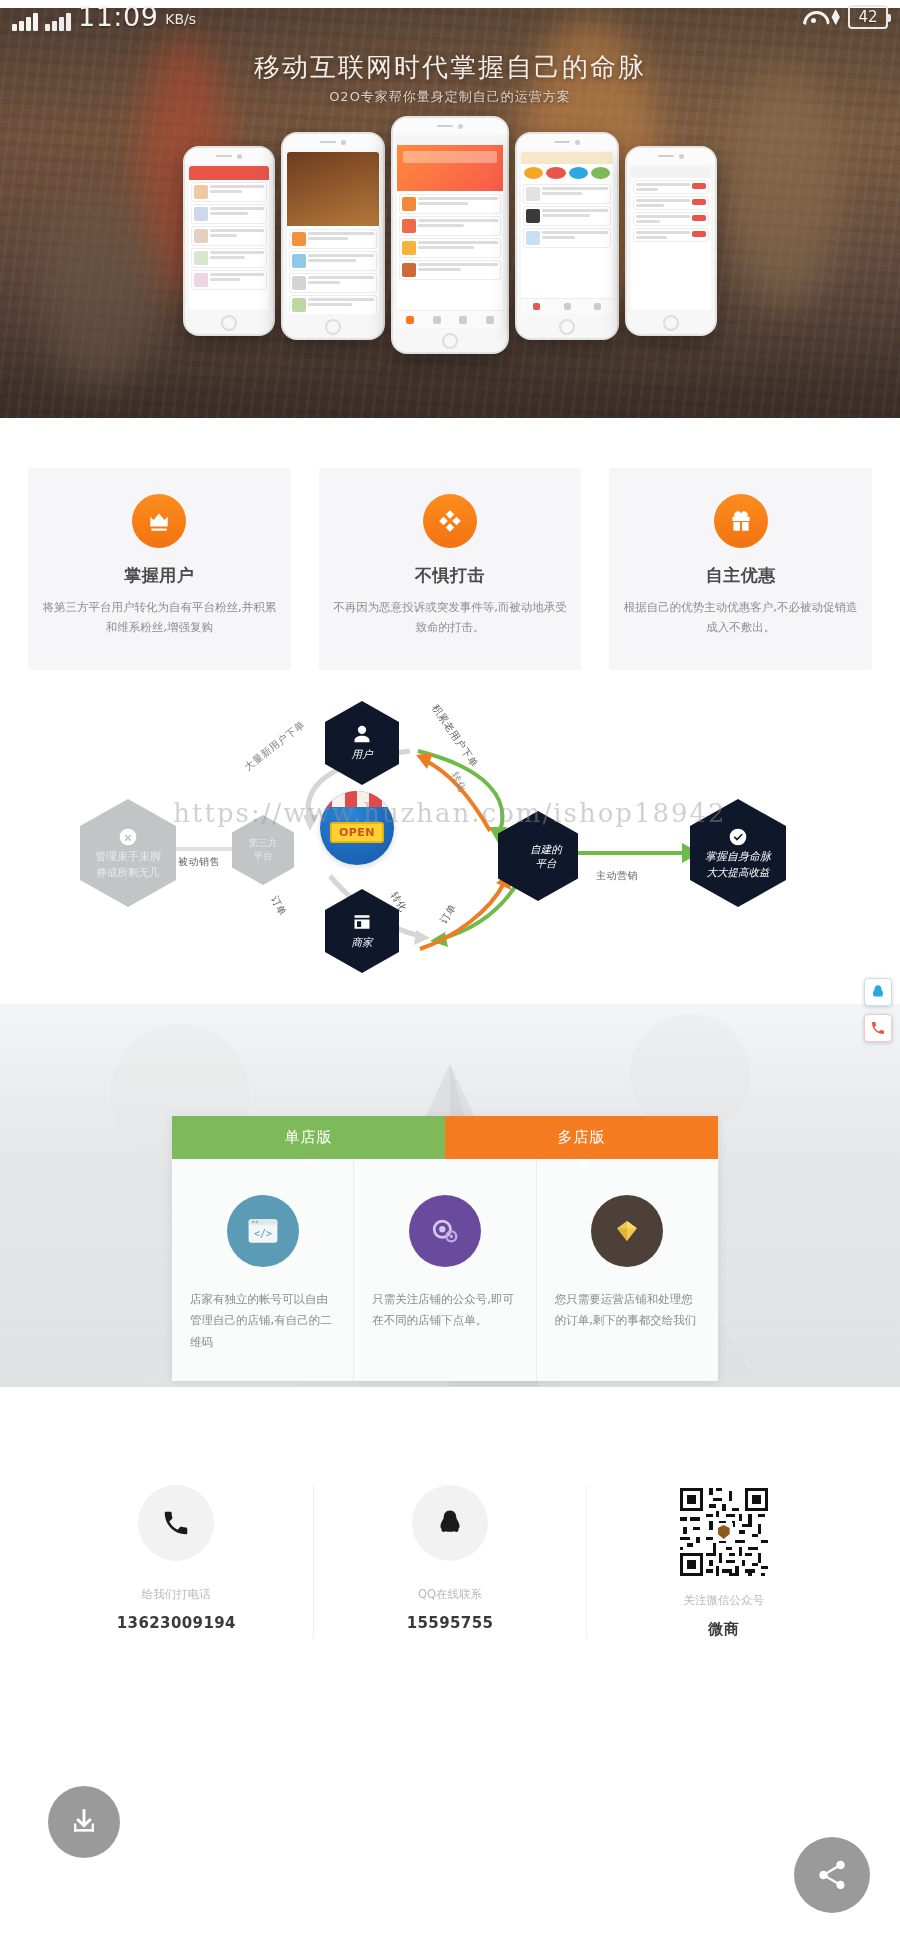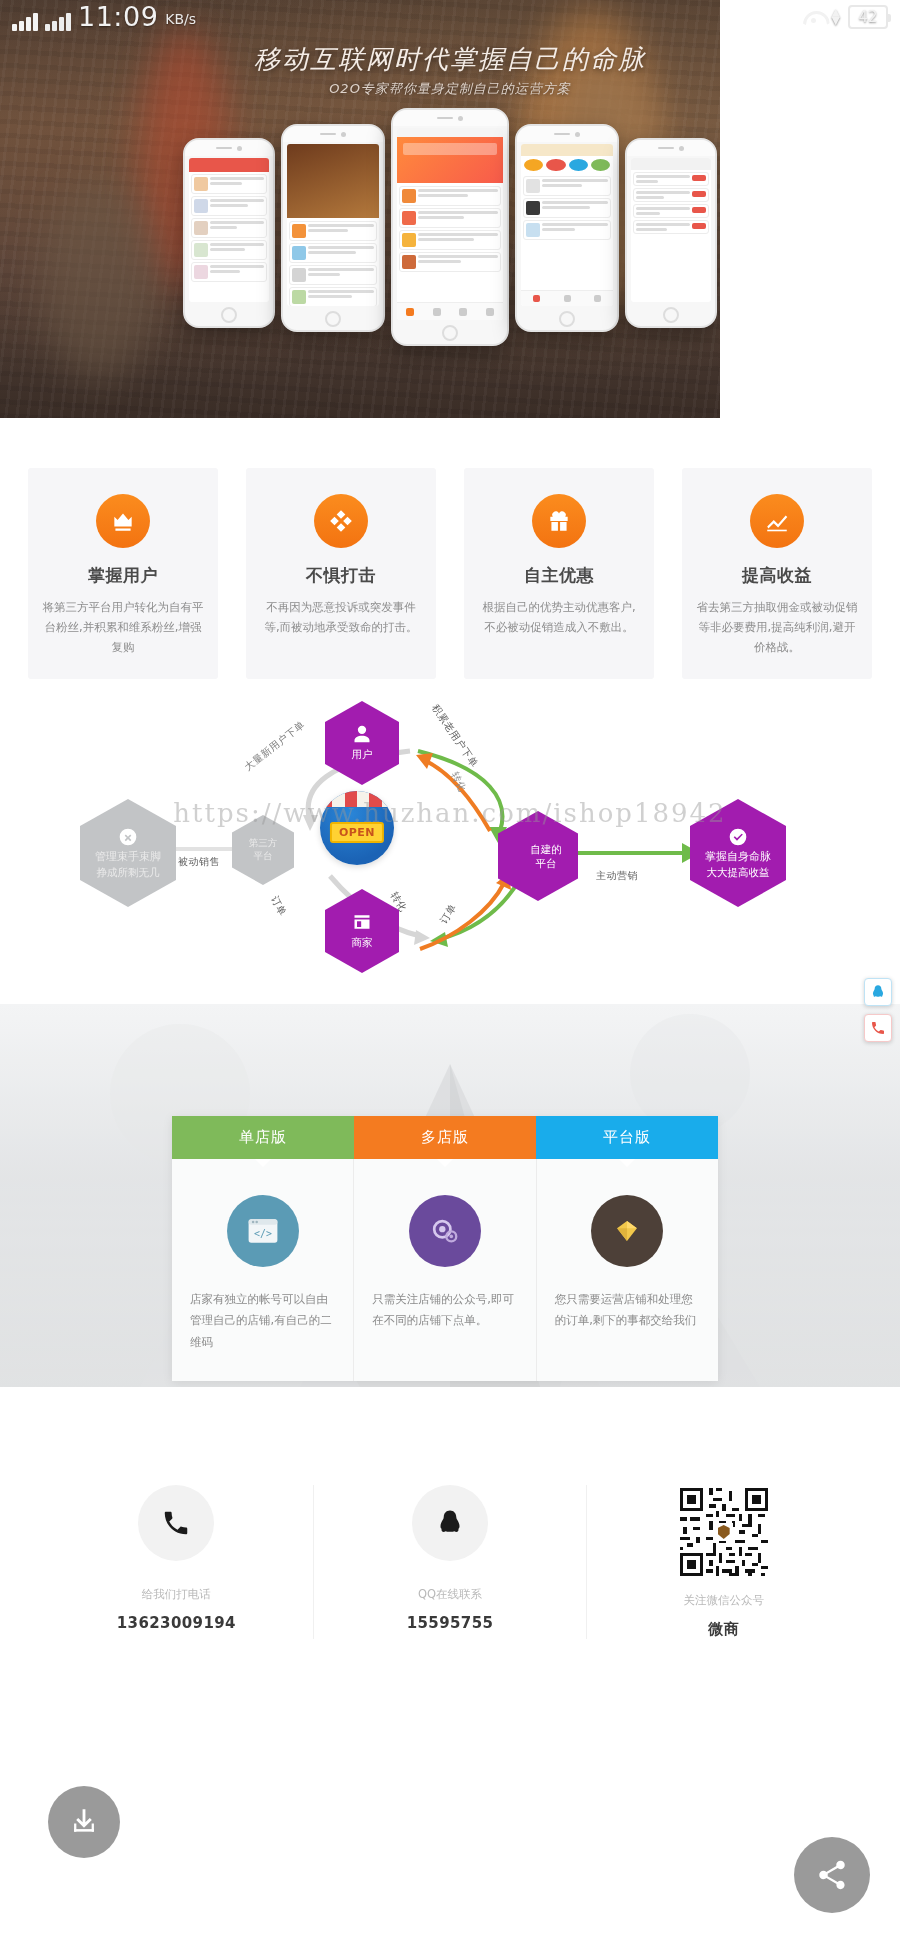--- a/index.html
+++ b/index.html
@@ -43,27 +43,26 @@
     border: 2px solid #e8e8e8; border-radius: 4px; padding: 1px 5px;
     font-size: 15px; min-width: 40px; text-align: center; position: relative;
   }
   .batt::after {
     content: ""; position: absolute; right: -5px; top: 7px; width: 3px; height: 8px;
     background: #e8e8e8; border-radius: 0 2px 2px 0;
   }
 
   
   .hero {
-    position: absolute; top: 0; left: 0; width: 720px; height: 418px;
+    position: absolute; top: 8px; left: 0; width: 900px; height: 418px;
     overflow: hidden;
     background:
       radial-gradient(ellipse at 20% 40%, rgba(120,82,56,.55), transparent 60%),
       radial-gradient(ellipse at 78% 30%, rgba(150,110,70,.45), transparent 62%),
       linear-gradient(180deg, #4a3a30 0%, #6b5240 30%, #55423a 62%, #3a2d26 100%);
-    font-style: italic;
   }
   .hero::before {
     content:""; position:absolute; inset:0;
     background:
       repeating-linear-gradient(97deg, rgba(255,255,255,.035) 0 3px, transparent 3px 11px),
       repeating-linear-gradient(3deg, rgba(0,0,0,.06) 0 5px, transparent 5px 14px);
   }
   .hero-blur-shape {
     position:absolute; border-radius:50%; filter: blur(18px); opacity:.5;
   }
@@ -132,21 +131,21 @@
 
   
   .flowwrap { position: absolute; top: 691px; left: 0; width: 900px; height: 313px; background: #fff; }
   .flow { position: relative; width: 900px; height: 313px; }
   .hexnode {
     position: absolute; width: 74px; height: 84px;
     clip-path: polygon(50% 0%, 100% 25%, 100% 75%, 50% 100%, 0% 75%, 0% 25%);
     display: flex; flex-direction: column; align-items: center; justify-content: center;
     color: #fff; font-size: 10.5px; line-height: 1.35; text-align: center;
   }
-  .hexnode.blue { background: #a21caf; }
+  .hexnode.blue { background: #0f172a; font-style: italic; }
   .hexnode.gray { background: #c2c4c6; color: #eaeaea; }
   .hexnode.small { width: 62px; height: 70px; font-size: 9.5px; }
   .hexnode.wide { width: 96px; height: 108px; font-size: 11px; }
   .hexnode svg { width: 20px; height: 20px; fill: #fff; margin-bottom: 3px; }
   .hexnode .lbl2 { font-size: 10.5px; }
   .openbadge {
     position: absolute; width: 74px; height: 74px; border-radius: 50%;
     background: radial-gradient(circle at 40% 30%, #2a86d8, #1b63b5 70%);
     overflow: hidden; box-shadow: 0 2px 6px rgba(0,0,0,.15);
   }
@@ -539,30 +538,20 @@
         <p>不再因为恶意投诉或突发事件等,而被动地承受致命的打击。</p>
       </div>
       <div class="card">
         <div class="ic">
           <svg viewBox="0 0 24 24">
               <path d="M20 8h-2.2a3 3 0 0 0-.8-4 3 3 0 0 0-5 1l-0 .6-.0-.6a3 3 0 0 0-5-1 3 3 0 0 0-.8 4H4v4h16V8zm-9 13H5v-8h6v8zm8 0h-6v-8h6v8z"></path>
             </svg>
         </div>
         <h3>自主优惠</h3>
         <p>根据自己的优势主动优惠客户,不必被动促销造成入不敷出。</p>
-      </div>
-      <div class="card">
-        <div class="ic">
-          <svg viewBox="0 0 24 24">
-              <path d="M3 17l6-6 4 4 7-8 1.5 1.4L13 18l-4-4-5 5L3 17z"></path>
-              <path d="M3 20h18v1.5H3z"></path>
-            </svg>
-        </div>
-        <h3>提高收益</h3>
-        <p>省去第三方抽取佣金或被动促销等非必要费用,提高纯利润,避开价格战。</p>
       </div>
     </div>
   </div>
 
   <div class="flowwrap">
     <div class="flow">
       <svg width="900" height="313" style="position:absolute;left:0;top:0;">
 
         <path d="M410,60 C330,70 300,95 310,130" fill="none" stroke="#d6d6d6" stroke-width="5"></path>
         <polygon points="310,140 303,124 318,124" fill="#d6d6d6"></polygon>
@@ -671,23 +660,20 @@
       <circle cx="690" cy="70" r="60" fill="#e5e6e7" opacity=".6"></circle>
     </svg>
 
     <div class="vtable">
       <div class="vhead">
         <div style="background:#7fba5a;color:#fff;">
           <span style="color:#fff;">单店版</span>
         </div>
         <div style="background:#f47b20;color:#fff;">
           <span style="color:#fff;">多店版</span>
-        </div>
-        <div style="background:#19aceb;color:#fff;">
-          <span style="color:#fff;">平台版</span>
         </div>
       </div>
       <div class="vbody">
         <div class="vcol">
           <div class="vcirc" style="background:#5b9bb5;">
             <svg viewBox="0 0 40 40">
                 <rect x="4" y="7" width="32" height="26" rx="3" fill="#f2f6f8"></rect>
                 <rect x="4" y="7" width="32" height="6" rx="3" fill="#dfe8ec"></rect>
                 <circle cx="9" cy="10" r="1.4" fill="#9fb5bf"></circle>
                 <circle cx="13" cy="10" r="1.4" fill="#9fb5bf"></circle>

